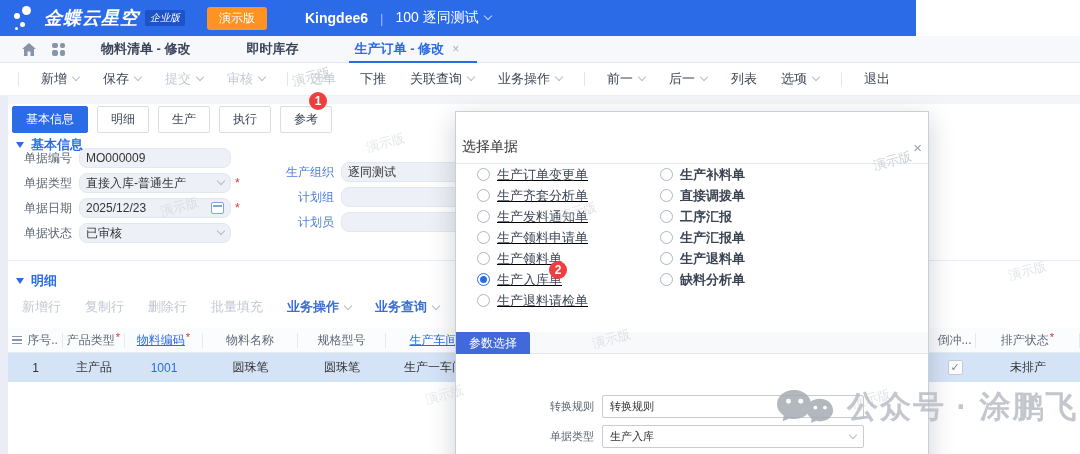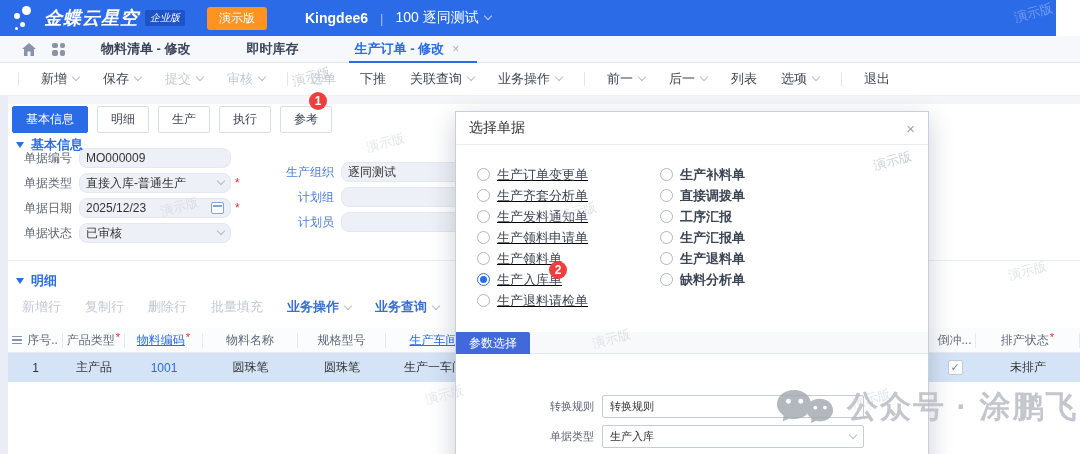--- a/index.html
+++ b/index.html
@@ -1,21 +1,21 @@
 <!DOCTYPE html>
 <html><head>
 <meta charset="utf-8">
 <style>
   * { margin:0; padding:0; box-sizing:border-box; }
   html,body { width:1080px; height:454px; }
   body { font-family:"Liberation Sans","DejaVu Sans",sans-serif; background:#fff; overflow:hidden; position:relative; }
   #viewport { position:absolute; inset:0; width:1080px; height:454px; overflow:hidden; background:#fff; }
 
   
-  .app-header { position:absolute; left:0; top:0; width:1056px; height:36px; background:#2B6BE8; display:flex; align-items:center; padding:0 12px; color:#fff; }
+  .app-header { position:absolute; left:0; top:0; width:916px; height:36px; background:#2B6BE8; display:flex; align-items:center; padding:0 12px; color:#fff; }
   .logo-dots { position:relative; width:26px; height:26px; margin-right:6px; }
   .logo-dots i { position:absolute; background:#fff; border-radius:50%; }
   .logo-dots i:nth-child(1){ width:9px; height:9px; left:10px; top:1px; }
   .logo-dots i:nth-child(2){ width:6px; height:6px; left:2px; top:8px; }
   .logo-dots i:nth-child(3){ width:5px; height:5px; left:8px; top:17px; }
   .logo-dots i:nth-child(4){ width:3px; height:3px; left:3px; top:22px; }
   .brand { font-size:18px; font-weight:bold; font-style:italic; letter-spacing:1px; }
   .edition { margin-left:6px; background:#1D53C6; color:#fff; font-size:10px; padding:1px 5px; border-radius:2px; font-style:italic; }
   .demo-badge { margin-left:22px; background:#FF9322; color:#fff; font-size:12px; padding:3px 12px; border-radius:3px; }
   .hd-product { margin-left:38px; font-size:14px; font-weight:bold; }
@@ -78,21 +78,21 @@
   .c6{width:42px;} .c7{width:104px;}
   .hlink { color:#2A6BE8; text-decoration:underline; }
   .star { color:#E03131; font-size:11px; margin-left:1px; position:relative; top:-3px; }
   .ham { display:inline-flex; flex-direction:column; gap:2px; margin-right:5px; }
   .ham i { width:10px; height:1.5px; background:#8A94A8; }
   .chk { width:15px; height:15px; background:#FBFCFD; border:1px solid #C4CAD4; border-radius:2px; display:flex; align-items:center; justify-content:center; color:#7A8291; font-size:11px; }
   .blue-cell { color:#2A6BE8; }
 
   
   .dialog { position:absolute; left:455px; top:111px; width:474px; height:360px; background:#fff; border:1px solid #C8CEDA; box-shadow:0 8px 24px rgba(30,40,70,.22); z-index:10; }
-  .dlg-title { height:33px; display:flex; align-items:center; padding:0 13px; font-size:14px; color:#333; border-bottom:1px solid #E7EAEF; }
+  .dlg-title { height:33px; display:flex; align-items:center; padding:0 6px; font-size:14px; color:#333; border-bottom:1px solid #E7EAEF;margin-top:19px; }
   .dlg-close { margin-left:auto; color:#9AA2B0; font-size:15px; cursor:default; }
   .radio-col { position:absolute; }
   .radio-item { display:flex; align-items:center; height:21px; font-size:13px; color:#3C4554; white-space:nowrap; }
   .radio { width:13px; height:13px; border-radius:50%; border:1px solid #AEB6C2; background:#fff; margin-right:7px; flex:none; position:relative; }
   .radio.sel { border-color:#2A6BE8; }
   .radio.sel::after { content:""; position:absolute; inset:2px; border-radius:50%; background:#2A6BE8; }
   .param-row { position:absolute; left:0; top:220px; width:472px; height:22px; background:#F8F9FB; border-bottom:1px solid #E3E6EC; }
   .param-tab { position:absolute; left:0; top:0; height:22px; padding:0 13px; background:#4169D9; color:#fff; font-size:12px; display:flex; align-items:center; border-radius:0 2px 0 0; }
   .dlg-field { position:absolute; display:flex; align-items:center; font-size:11px; }
   .dlg-flabel { width:52px; text-align:right; margin-right:8px; color:#5B6472; white-space:nowrap; }

